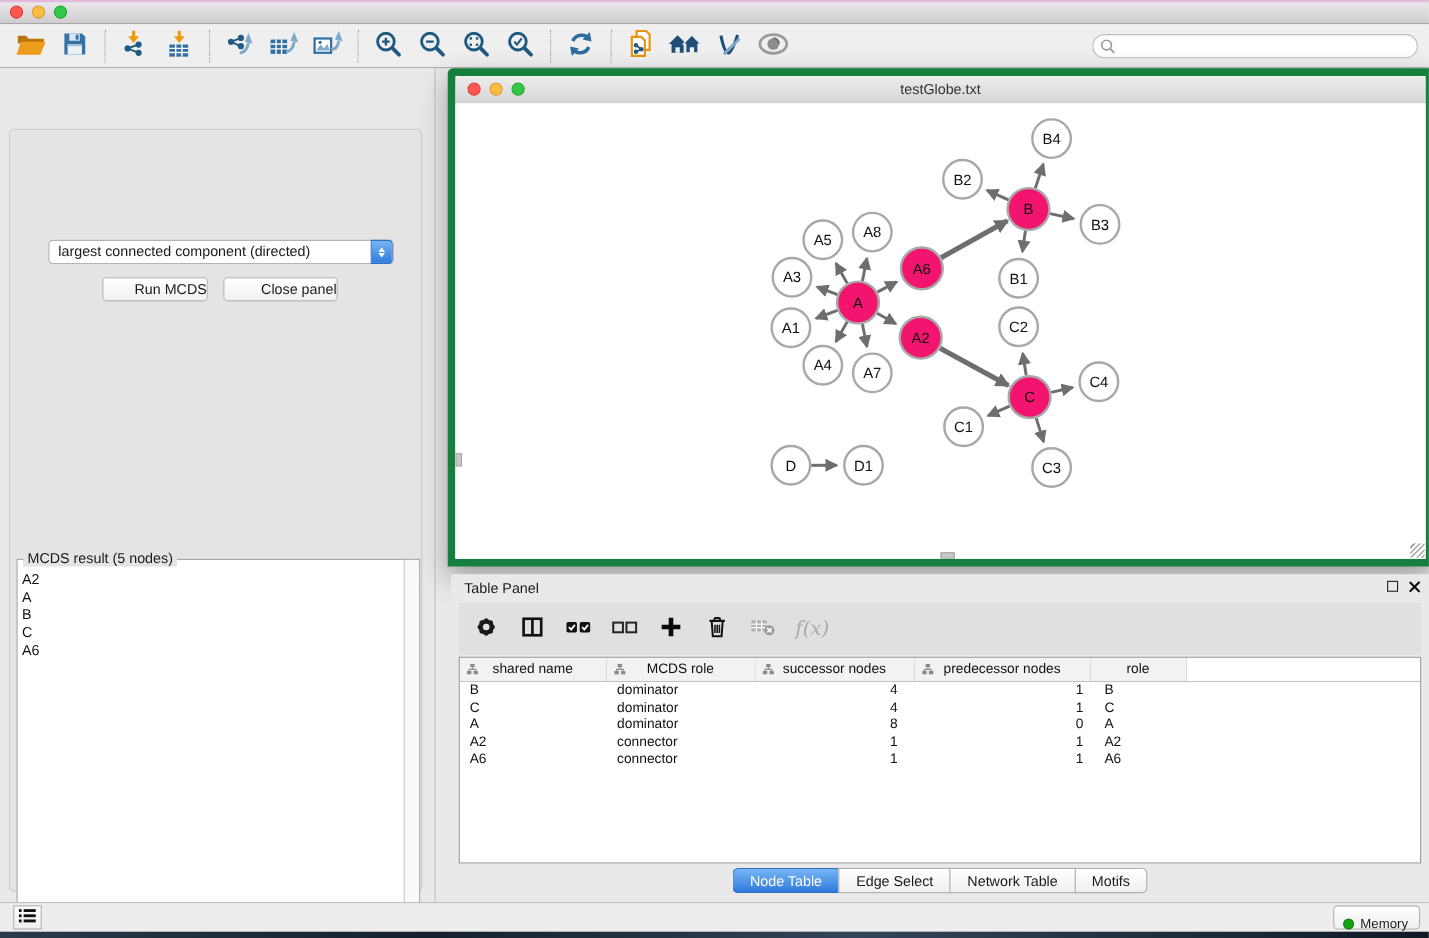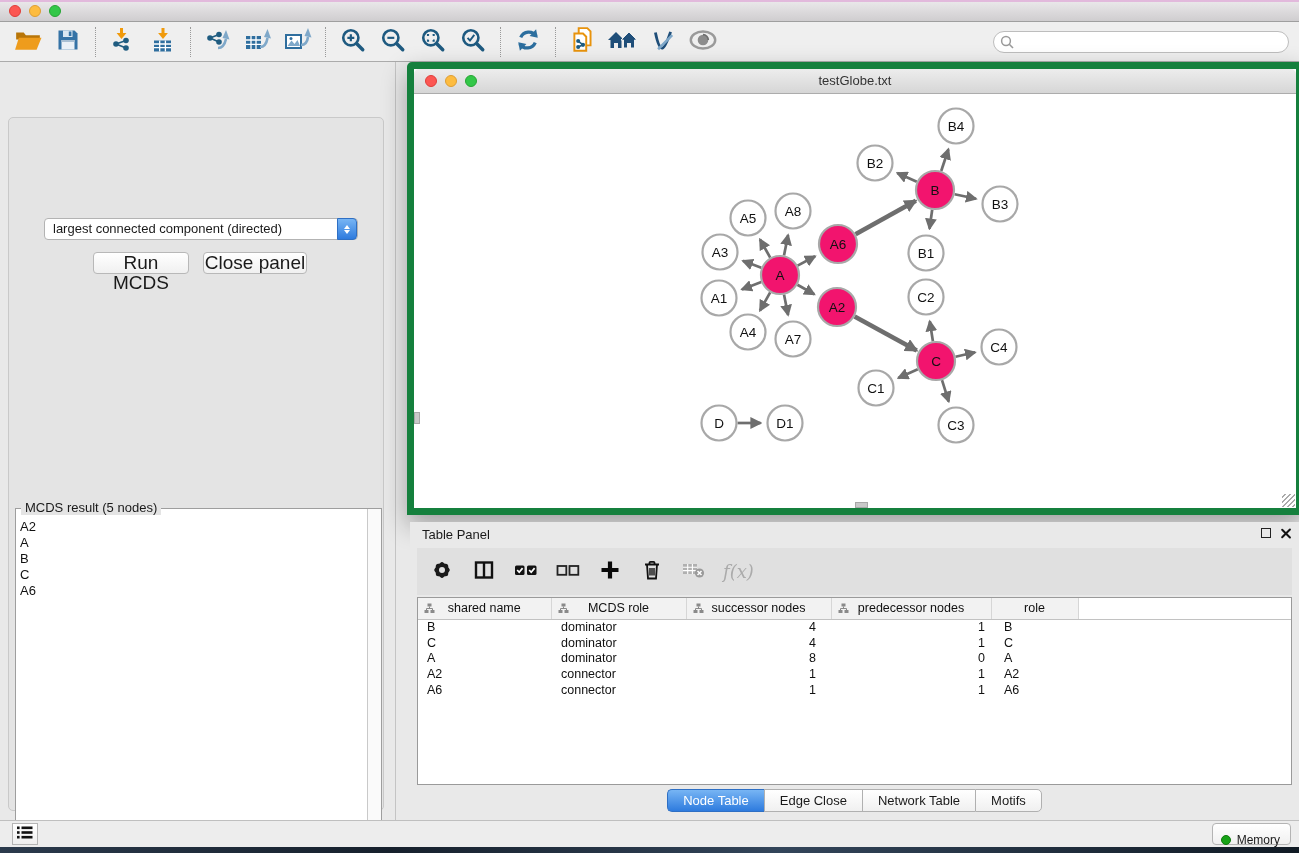--- a/index.html
+++ b/index.html
@@ -48,21 +48,21 @@
   #cp-content { position:absolute; left:8px; top:55px; width:376px; height:694px;
     background:#E4E4E4; border:1px solid #C9C9C9; border-radius:5px; }
   #opt-label { position:absolute; left:0; width:100%; top:76px; text-align:center; color:#111; }
   #criterion-select { position:absolute; left:35px; top:100px; width:314px; height:22px;
     background:#fff; border:1px solid #B3B3B3; border-radius:4px; line-height:20px; padding-left:8px; font-size:13px; }
   #criterion-select .stepper { position:absolute; right:0; top:-1px; width:20px; height:22px; border-radius:0 4px 4px 0;
     background:linear-gradient(#77B5F4,#2E7BDE); border:1px solid #2E6FC4; display:flex; flex-direction:column; align-items:center; justify-content:center; gap:1px;}
   .chev { width:0; height:0; border-left:3.5px solid transparent; border-right:3.5px solid transparent; }
   .chev.up { border-bottom:4.5px solid #fff; } .chev.down { border-top:4.5px solid #fff; }
   .cp-btn { position:absolute; top:134px; height:22px; background:linear-gradient(#FFFFFF,#F0F0F0);
-    border:1px solid #B8B8B8; border-radius:4px; font-size:19px; text-align:center; line-height:20px; }
+    border:1px solid #B8B8B8; border-radius:4px; font-size:13px; text-align:right; line-height:20px; }
   #run-btn { left:84px; width:96px; } #closepanel-btn { left:194px; width:104px; }
 
   #result-fieldset { position:absolute; left:6px; top:390px; width:367px; height:348px;
     border:1px solid #9E9E9E; background:#fff; }
   #result-legend { position:absolute; left:5px; top:-9px; background:#E4E4E4; padding:0 4px; font-size:13px; }
   #result-list { position:absolute; left:0; top:0; bottom:0; right:14px; overflow:hidden; padding:10px 0 0 4px; }
   .result-item { font-size:13px; line-height:16px; color:#111; }
   #result-scroll { position:absolute; right:0; top:0; bottom:0; width:14px; border-left:1px solid #C9C9C9; background:#FAFAFA; }
 
   
@@ -549,21 +549,21 @@
               <td class="c2">1</td>
               <td class="c3">1</td>
               <td class="c4">A6</td>
               <td></td>
             </tr>
           </tbody>
       </table>
     </div>
     <div id="tp-tabs">
       <span class="tp-tab selected">Node Table</span>
-      <span class="tp-tab">Edge Close</span>
+      <span class="tp-tab">Edge Select</span>
       <span class="tp-tab">Network Table</span>
       <span class="tp-tab">Motifs</span>
     </div>
   </div>
 
   <div id="statusbar">
     <div id="list-btn">
         <span>
       <svg width="16" height="13" viewBox="0 0 16 13">
             <rect x="0" y="0.5" width="2.6" height="2.6" fill="#111"></rect>

